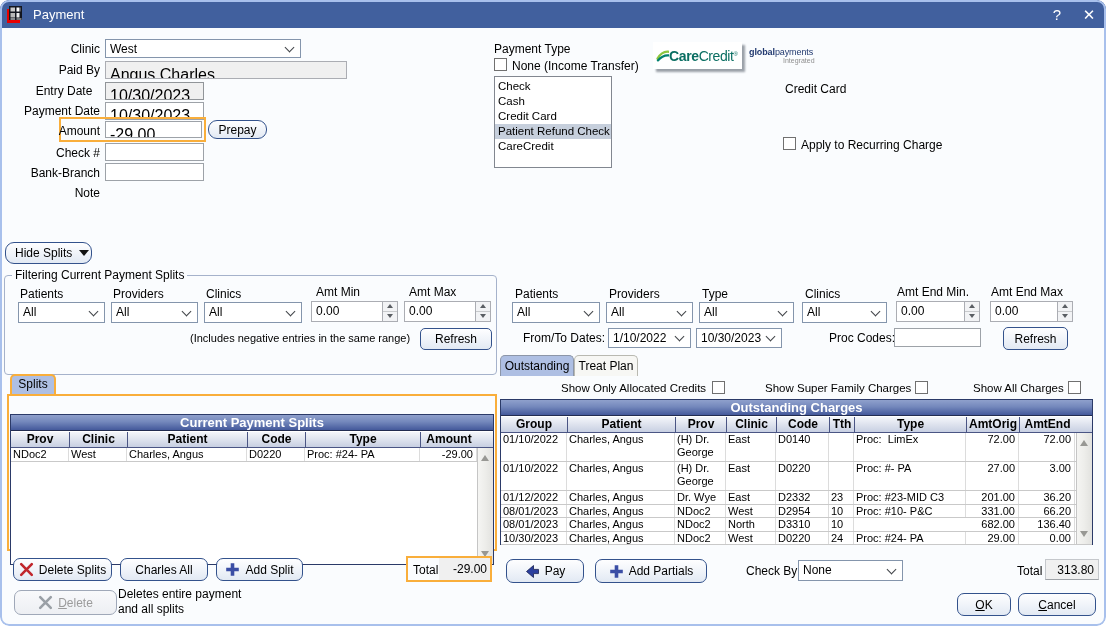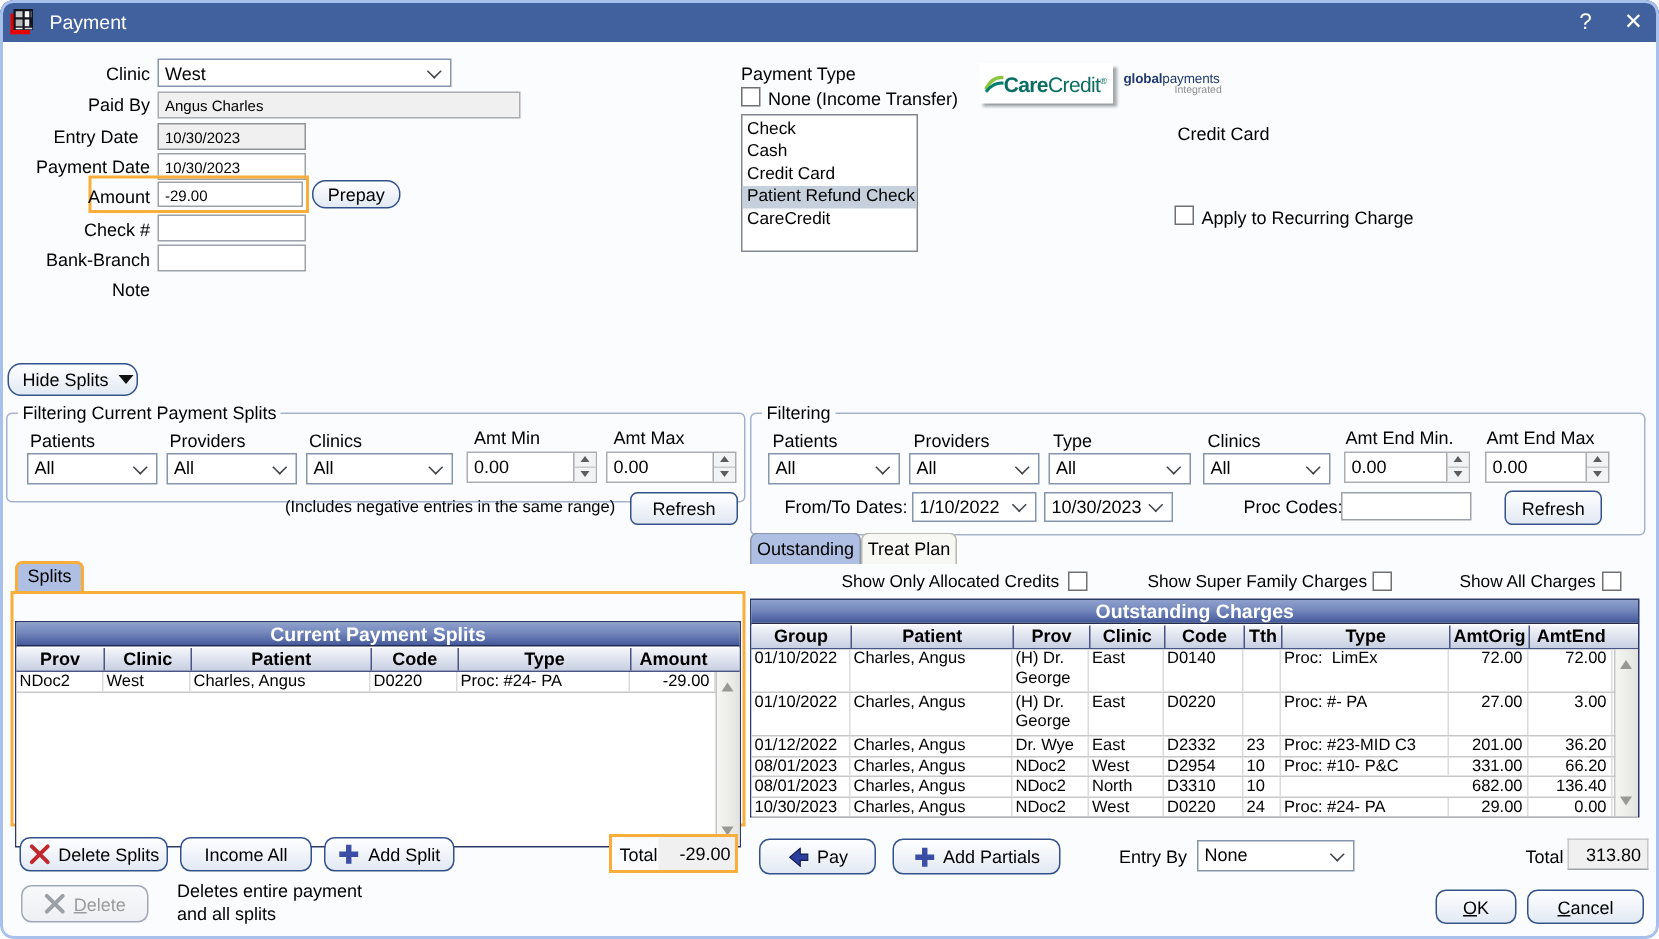--- a/index.html
+++ b/index.html
@@ -14,21 +14,21 @@
               background:#41609E; border-radius:8px 8px 0 0; }
   .titlebar .title { position:absolute; left:33px; top:7px; color:#fff; font-size:13px; }
   .tb-btn { position:absolute; top:1px; width:30px; height:27px; color:#fff;
             text-align:center; line-height:27px; font-size:15px; }
   .app-icon { position:absolute; left:6px; top:4px; width:18px; height:19px; }
 
   .lbl { position:absolute; font-size:12px; white-space:pre; }
   .rlbl { position:absolute; font-size:12px; text-align:right; white-space:pre; }
 
   .tb { position:absolute; background:#fff; border:1px solid #9DA2A8;
-        font-size:10px; padding:4px 3px 0 4px; white-space:pre; overflow:hidden; }
+        font-size:16px; padding:4px 3px 0 4px; white-space:pre; overflow:hidden; }
   .tb.ro { background:#F0F0F0; border-color:#ABADB3; }
 
   .combo { position:absolute; background:#fff; border:1px solid #8495AC;
            font-size:12px; padding:2px 18px 0 4px; white-space:pre; overflow:hidden; }
   .chev { position:absolute; right:7px; top:50%; width:7px; height:7px;
           margin-top:-5px; border-left:1.4px solid #404448; border-bottom:1.4px solid #404448;
           transform:rotate(-45deg); }
 
   .spin { position:absolute; background:#fff; border:1px solid #ABADB3;
           font-size:12px; padding:2px 18px 0 4px; white-space:pre; }
@@ -187,44 +187,41 @@
     </svg>
     <span style="white-space:nowrap;"><span class="cc-care">Care</span><span class="cc-credit">Credit</span><span class="cc-tm">®</span></span>
   </div>
   <span class="gp" style="left:749px;top:47px;"><b>global</b><span>payments</span></span>
   <span class="gp-sub" style="left:783px;top:57px;">Integrated</span>
 
   <span class="lbl" style="left:785px;top:82px;">Credit Card</span>
   <span class="chk" style="left:783px;top:137px;"></span>
   <span class="lbl" style="left:801px;top:138px;">Apply to Recurring Charge</span>
 
-  <div class="groupbox" style="left:4px;top:275px;width:493px;height:60px;">
+  <div class="groupbox" style="left:4px;top:275px;width:493px;height:100px;">
     <span class="gb-title">Filtering Current Payment Splits</span>
   </div>
   <span class="lbl" style="left:20px;top:287px;">Patients</span>
   <span class="lbl" style="left:113px;top:287px;">Providers</span>
   <span class="lbl" style="left:206px;top:287px;">Clinics</span>
   <span class="lbl" style="left:316px;top:285px;">Amt Min</span>
   <span class="lbl" style="left:409px;top:285px;">Amt Max</span>
 
   <div class="combo" style="left:18px;top:302px;width:87px;height:21px;"><span>All</span><span class="chev"></span></div>
   <div class="combo" style="left:111px;top:302px;width:87px;height:21px;"><span>All</span><span class="chev"></span></div>
   <div class="combo" style="left:204px;top:302px;width:98px;height:21px;"><span>All</span><span class="chev"></span></div>
   <div class="spin" style="left:311px;top:301px;width:87px;height:21px;"><span>0.00</span>
     <span class="spin-ud"><span class="u"><span class="tri-up"></span></span><span class="d"><span class="tri-dn"></span></span></span>
   </div>
   <div class="spin" style="left:404px;top:301px;width:87px;height:21px;"><span>0.00</span>
     <span class="spin-ud"><span class="u"><span class="tri-up"></span></span><span class="d"><span class="tri-dn"></span></span></span>
   </div>
   <span class="lbl" style="left:190px;top:332px;font-size:11px;">(Includes negative entries in the same range)</span>
   <button class="btn" style="left:420px;top:328px;width:72px;height:22px;border-radius:5px;"><span>Refresh</span></button>
 
-  <div class="groupbox" style="left:500px;top:275px;width:597px;height:82px;">
-    <span class="gb-title">Filtering</span>
-  </div>
   <span class="lbl" style="left:515px;top:287px;">Patients</span>
   <span class="lbl" style="left:609px;top:287px;">Providers</span>
   <span class="lbl" style="left:702px;top:287px;">Type</span>
   <span class="lbl" style="left:805px;top:287px;">Clinics</span>
   <span class="lbl" style="left:897px;top:285px;">Amt End Min.</span>
   <span class="lbl" style="left:991px;top:285px;">Amt End Max</span>
 
   <div class="combo" style="left:512px;top:302px;width:88px;height:21px;"><span>All</span><span class="chev"></span></div>
   <div class="combo" style="left:606px;top:302px;width:87px;height:21px;"><span>All</span><span class="chev"></span></div>
   <div class="combo" style="left:699px;top:302px;width:95px;height:21px;"><span>All</span><span class="chev"></span></div>
@@ -369,53 +366,53 @@
         <span class="a-dn"></span>
       </div>
     </div>
 
   <button class="btn" style="left:13px;top:558px;width:99px;height:23px;">
     <svg width="15" height="15" viewBox="0 0 15 15">
         <path d="M2.2 2.2 L12.8 12.8 M12.8 2.2 L2.2 12.8" stroke="#C1272D" stroke-width="2.6" stroke-linecap="round"></path>
       </svg>
     <span>Delete Splits</span>
   </button>
-  <button class="btn" style="left:120px;top:558px;width:88px;height:23px;"><span>Income All</span></button>
+  <button class="btn" style="left:120px;top:558px;width:88px;height:23px;"><span>Charles All</span></button>
   <button class="btn" style="left:216px;top:558px;width:87px;height:23px;">
     <svg width="15" height="15" viewBox="0 0 15 15">
         <path d="M7.5 1.2 V13.8 M1.2 7.5 H13.8" stroke="#3B4EA5" stroke-width="3.6"></path>
       </svg>
     <span>Add Split</span>
   </button>
   <div class="gold seg" style="left:406px;top:556px;width:86px;height:26px;background:#FAFCFE;">
     <span class="lbl" style="left:5px;top:5px;">Total</span>
     <span style="position:absolute;left:31px;top:0px;width:51px;height:22px;background:#F0F0F0;font-size:12px;text-align:right;padding:4px 3px 0 0;">-29.00</span>
   </div>
-  <button class="btn disabled" style="left:14px;top:590px;width:85px;height:25px;">
+  <button class="btn disabled" style="left:14px;top:590px;width:103px;height:25px;">
     <svg width="15" height="15" viewBox="0 0 15 15">
         <path d="M2.2 2.2 L12.8 12.8 M12.8 2.2 L2.2 12.8" stroke="#9aa0a6" stroke-width="2.6" stroke-linecap="round"></path>
       </svg>
     <span class="ul-first">Delete</span>
   </button>
   <span class="lbl" style="left:118px;top:587px;">Deletes entire payment</span>
   <span class="lbl" style="left:118px;top:602px;">and all splits</span>
 
   <button class="btn" style="left:506px;top:559px;width:78px;height:24px;">
     <svg width="15" height="13" viewBox="0 0 15 13">
         <path d="M8.5 0.5 L1.5 6.5 L8.5 12.5 L8.5 8.6 L13.5 8.6 L13.5 4.4 L8.5 4.4 Z" fill="#2B3F9E" stroke="#16204f" stroke-width="0.8"></path>
       </svg>
     <span>Pay</span>
   </button>
   <button class="btn" style="left:595px;top:559px;width:112px;height:24px;">
     <svg width="15" height="15" viewBox="0 0 15 15">
         <path d="M7.5 1.2 V13.8 M1.2 7.5 H13.8" stroke="#3B4EA5" stroke-width="3.6"></path>
       </svg>
     <span>Add Partials</span>
   </button>
-  <span class="lbl" style="left:746px;top:564px;">Entry By</span>
+  <span class="lbl" style="left:746px;top:564px;">Check By</span>
   <div class="combo" style="left:798px;top:560px;width:105px;height:21px;"><span>None</span><span class="chev"></span></div>
   <span class="lbl" style="left:1017px;top:564px;">Total</span>
   <span style="position:absolute;left:1045px;top:559px;width:54px;height:21px;background:#F0F0F0;border:1px solid #C5C8CC;border-bottom-color:#9FA3A8;font-size:12px;text-align:right;padding:3px 4px 0 0;">313.80</span>
 
   <button class="btn" style="left:957px;top:593px;width:54px;height:23px;"><span class="ul-first">OK</span></button>
   <button class="btn" style="left:1018px;top:593px;width:78px;height:23px;"><span class="ul-first">Cancel</span></button>
 
 </div>
 
 </body></html>

